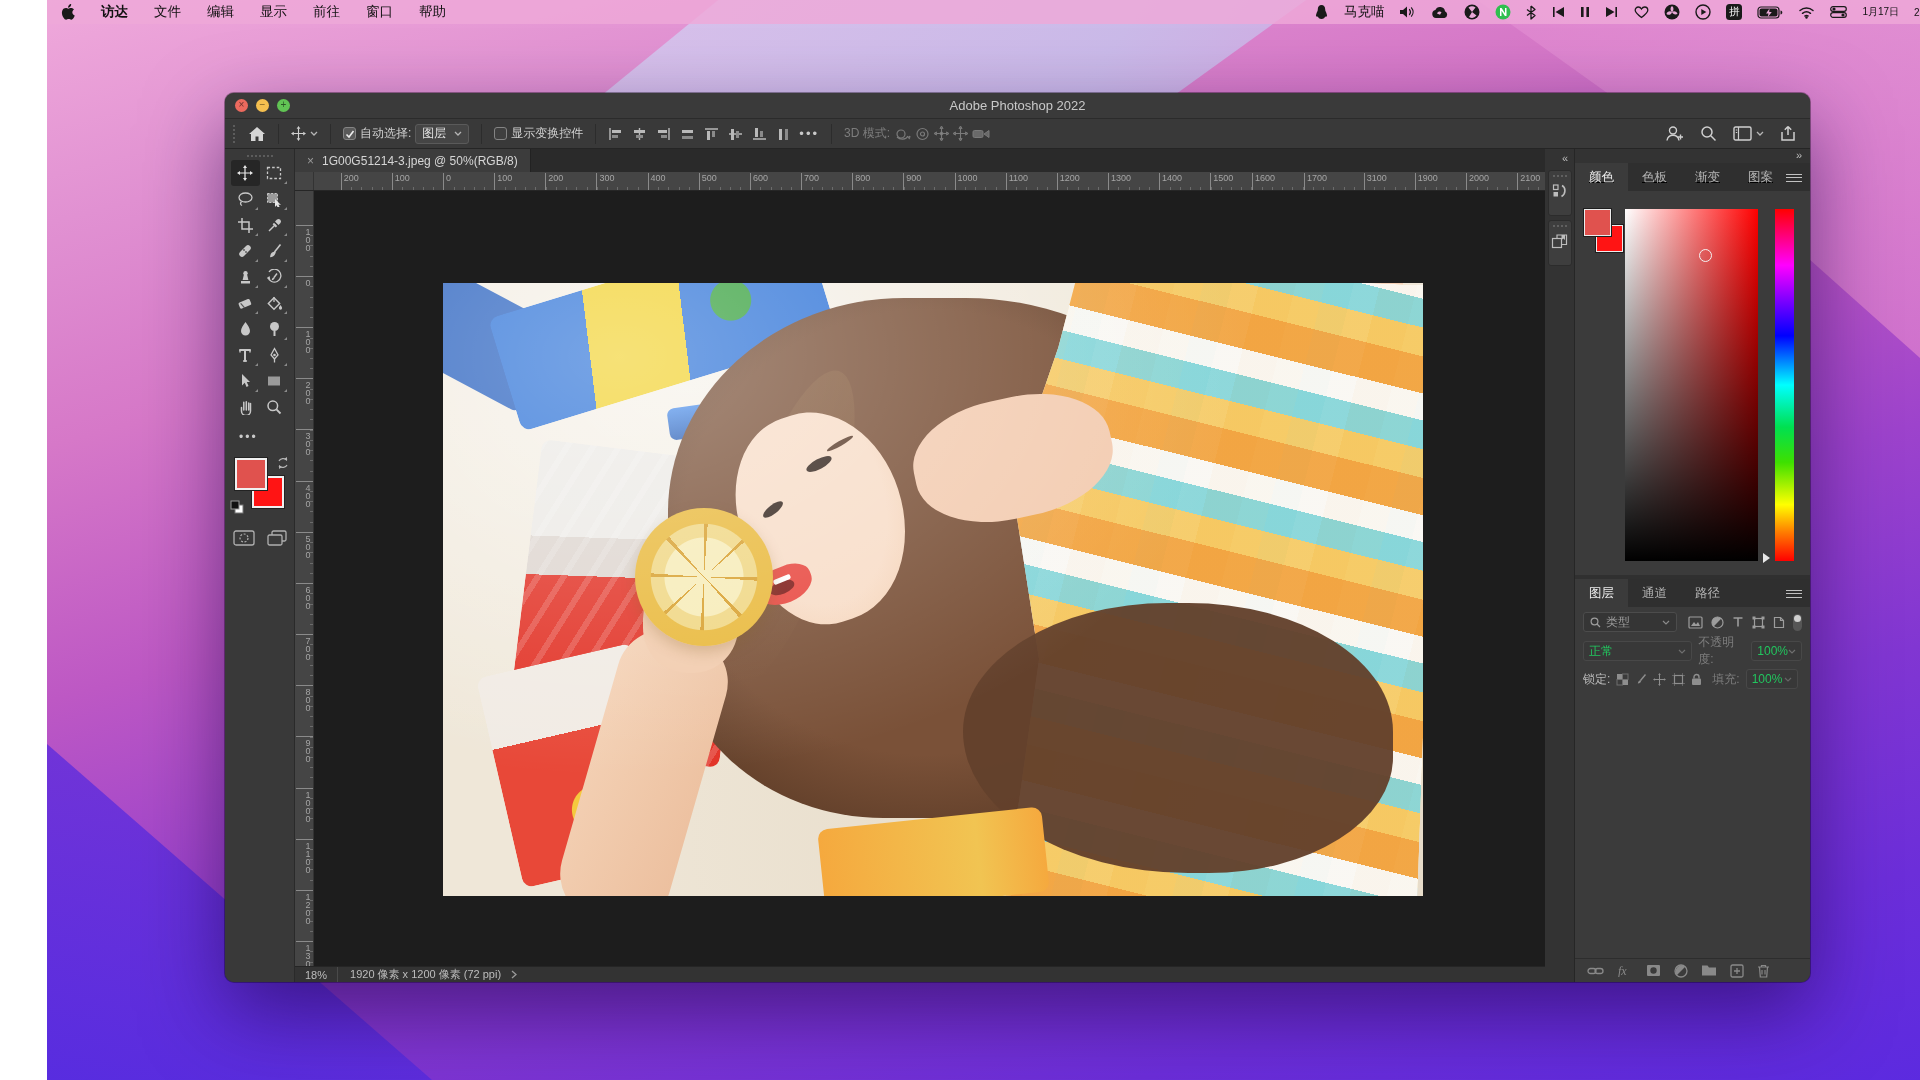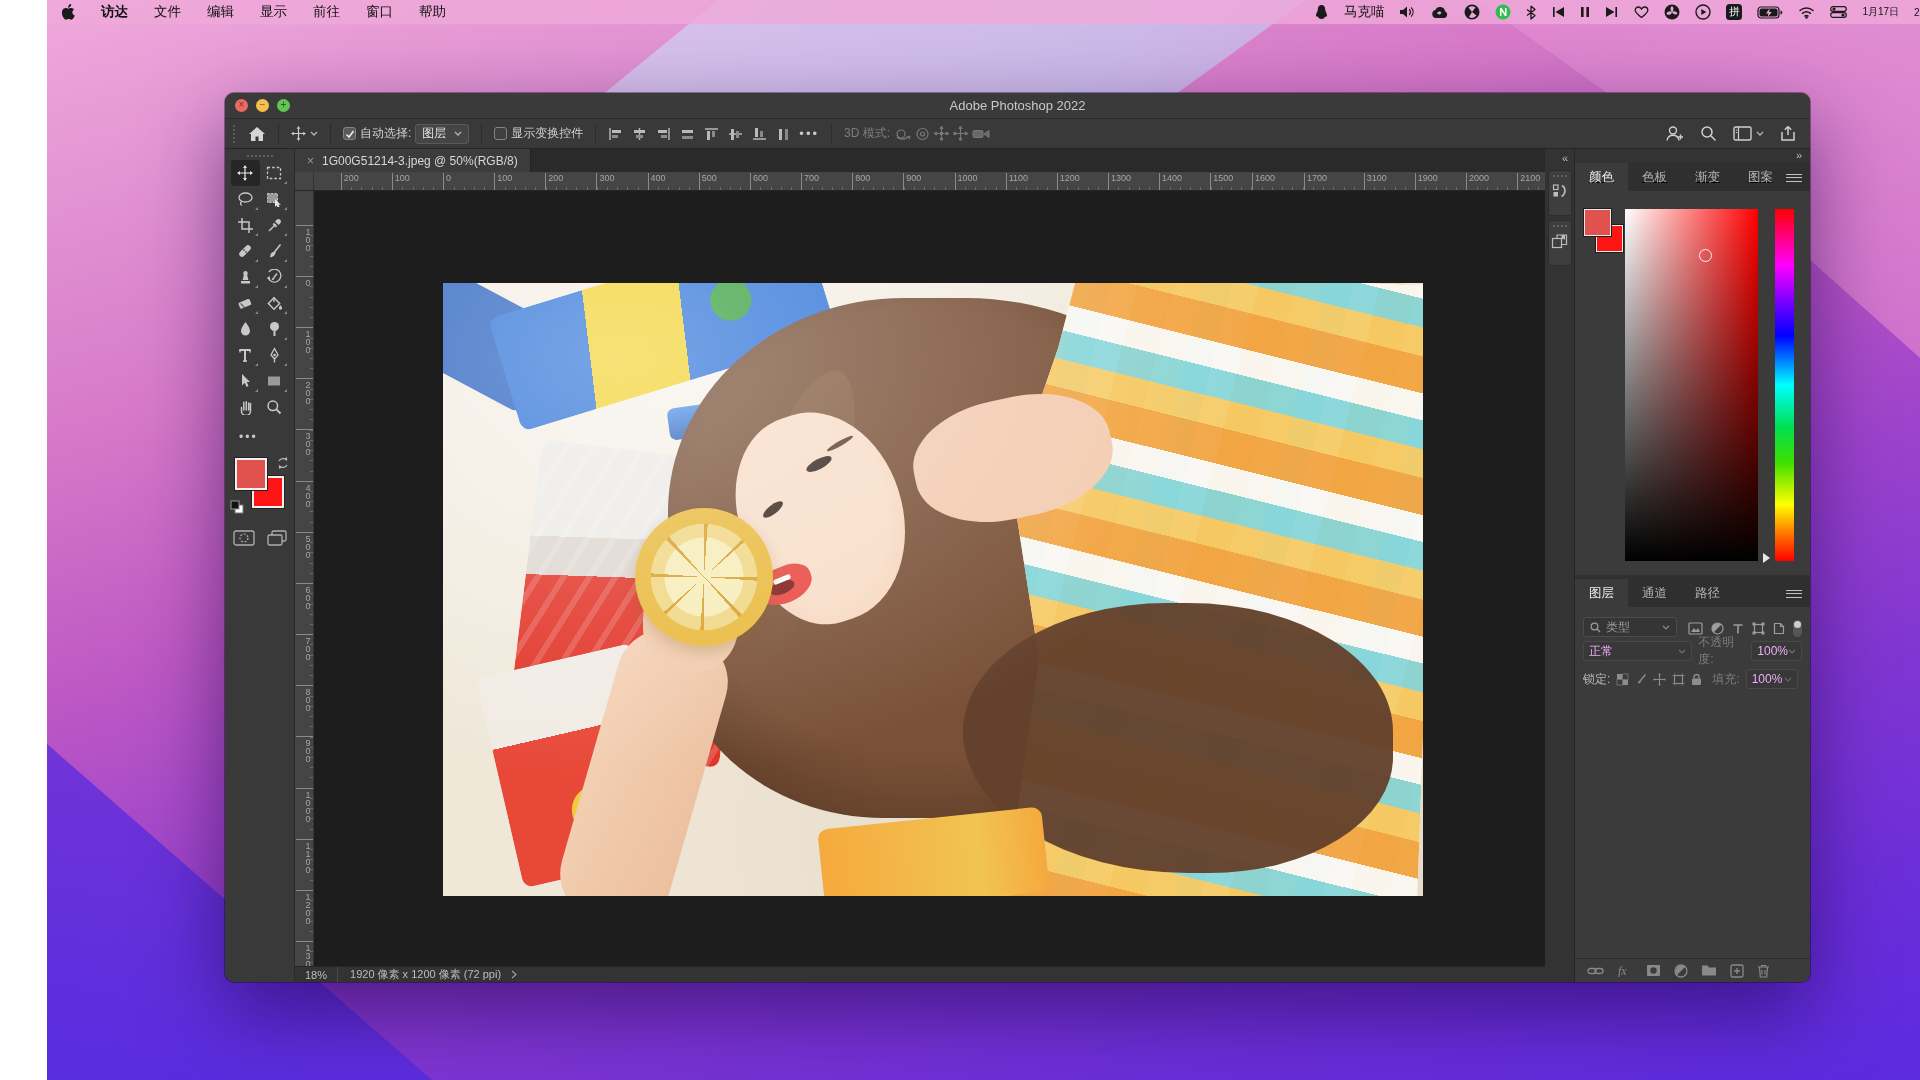--- a/index.html
+++ b/index.html
@@ -162,28 +162,28 @@
   .cp-bg { position:absolute; left:21px; top:62px; width:27px; height:27px; border:1.5px solid #ececec; outline:1px solid #1e1e1e; }
   .cfield { position:absolute; left:50px; top:46px; width:133px; height:352px;
     background:linear-gradient(to top,#000,rgba(0,0,0,0)),linear-gradient(to right,#fff,#f00); }
   .ccursor { position:absolute; left:74px; top:40px; width:13px; height:13px; border:1.5px solid #f2f2f2; border-radius:50%; }
   .hue { position:absolute; left:200px; top:46px; width:19px; height:352px;
     background:linear-gradient(to bottom,#f00 0%,#f0f 16%,#7000ff 27%,#00f 36%,#0ff 50%,#00e050 62%,#3ee000 72%,#ff0 84%,#ff7a00 92%,#f00 100%); }
   .huearrow { position:absolute; left:188px; top:390px; width:0; height:0; border-top:5px solid transparent; border-bottom:5px solid transparent; border-left:7px solid #e8e8e8; }
 
   .layerspanel { position:relative; flex:1; background:#3b3b3b; border-top:4px solid #303030; display:flex; flex-direction:column; }
   .lrow { display:flex; align-items:center; padding:0 8px; gap:6px; font-size:12px; color:#b9b9b9; }
-  .filterrow { height:30px;align-items:flex-end; }
+  .filterrow { height:30px; }
   .filterbox { display:flex; align-items:center; gap:5px; background:#353535; border:1px solid #4c4c4c; border-radius:3px; height:20px; padding:0 6px; width:94px; color:#9d9d9d; }
   .ficons { display:flex; align-items:center; gap:8px; margin-left:auto; }
   .ftoggle { width:9px; height:17px; background:#565656; border-radius:5px; position:relative; }
   .ftoggle::after { content:""; position:absolute; left:1px; top:1px; width:7px; height:7px; background:#cfcfcf; border-radius:50%; }
   .blendrow { height:28px; }
   .dis-box { background:#383838; border:1px solid #484848; border-radius:3px; height:20px; display:flex; align-items:center;
-    justify-content:space-between; padding:0 5px; color:#f0abfc; }
+    justify-content:space-between; padding:0 5px; color:#22c55e; }
   .lockrow { height:28px; }
   .lockrow svg { opacity:.85; }
   .layeritem { height:37px; background:#4a4a4a; display:flex; align-items:center; gap:8px; padding:0 8px; color:#d9d9d9; font-size:12px; }
   .lthumb { width:27px; height:20px; border:1px solid #1c1c1c;
     background:linear-gradient(90deg,#f0e2cc 0 16%,#6a4631 16% 42%,#f6d9c2 42% 58%,#f2a94e 58% 76%,#8fd4cf 76% 88%,#f5c75a 88%); }
   .litem-lock { margin-left:auto; }
   .lp-bottom { margin-top:auto; height:24px; border-top:1px solid #2d2d2d; display:flex; align-items:center; gap:13px; padding:0 12px; }
   .lp-bottom svg { opacity:.8; }
 </style>
 </head>

